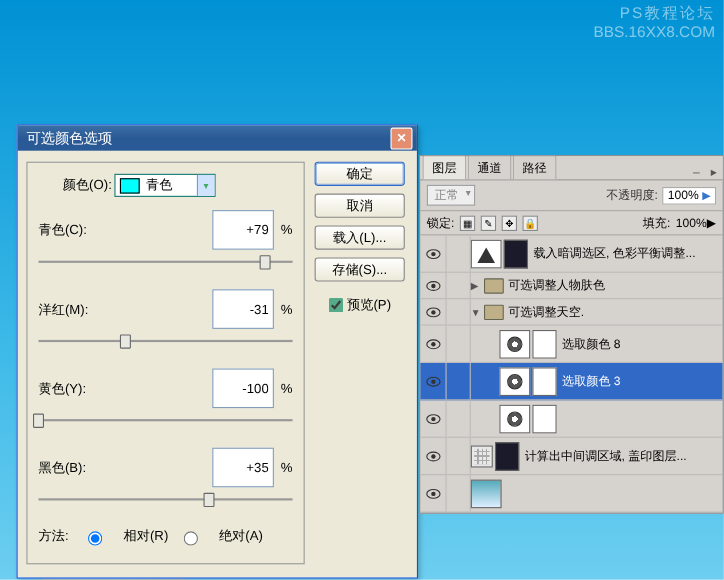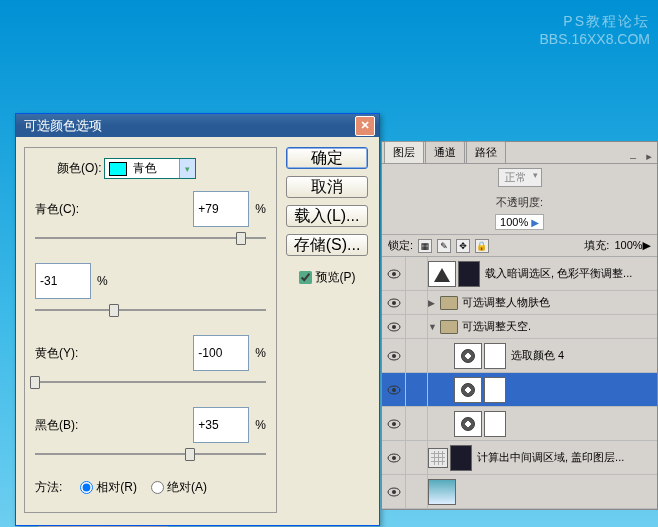--- a/index.html
+++ b/index.html
@@ -1,17 +1,17 @@
 <!DOCTYPE html>
 <html><head>
 <meta charset="utf-8">
 <style>
 * { box-sizing: border-box; margin: 0; padding: 0; font-family: "Microsoft YaHei", SimSun, sans-serif; }
 body { width: 658px; height: 527px; background: linear-gradient(180deg, #0091d4 0%, #3dbae8 60%, #6dcef0 100%); position: relative; overflow: hidden; }
-.watermark { position: absolute; top: 12px; right: 8px; text-align: right; color: rgba(255,255,255,0.5); font-size: 14px; line-height: 1.3; }
+.watermark { position: absolute; top: 2px; right: 8px; text-align: right; color: rgba(255,255,255,0.5); font-size: 14px; line-height: 1.3; }
 .watermark .l1 { letter-spacing: 2px; }
 
 .dialog { position: absolute; left: 15px; top: 113px; width: 365px; background: #ece9d8; border: 1px solid #0055ea; font-size: 12px; box-shadow: 2px 2px 5px rgba(0,0,0,0.3); }
 .titlebar { height: 23px; background: linear-gradient(180deg, #3a6ea5 0%, #2a5a95 50%, #2a5a95 100%); display: flex; align-items: center; padding: 0 4px 0 8px; color: #fff; font-size: 13px; }
 .titlebar .ttl { flex: 1; }
 .titlebar .close { width: 20px; height: 20px; background: #e58e6f; border: 1px solid #fff; color: #fff; display: flex; align-items: center; justify-content: center; font-size: 11px; font-weight: bold; border-radius: 2px; cursor: pointer; }
 
 .dlg-body { padding: 10px 8px 12px; display: flex; gap: 6px; }
 .dlg-left { flex: 1; border: 1px solid #999; padding: 10px 10px 16px; position: relative; }
 .dlg-right { width: 88px; display: flex; flex-direction: column; gap: 7px; align-items: center; padding-top: 0; }
@@ -19,45 +19,45 @@
 .row-top { display: flex; align-items: center; gap: 2px; margin-bottom: 12px; }
 .row-top label { margin-left: 22px; }
 .color-sel { display: flex; align-items: center; border: 1px solid #0f766e; background: #fff; height: 21px; }
 .color-sw { width: 18px; height: 14px; background: #00ffff; border: 1px solid #000; margin: 0 4px; }
 .color-sel .nm { padding: 0 22px 0 2px; }
 .color-sel .dd { width: 16px; background: #cfe3ff; border-left: 1px solid #7f9db9; height: 100%; display: flex; align-items: center; justify-content: center; font-size: 9px; color: #4a6; }
 
 .slider-row { margin-bottom: 18px; }
 .sr-top { display: flex; align-items: center; }
 .sr-top .lbl { flex: 1; }
-.sr-top input[type=text] { width: 56px; height: 36px; border: 1px solid #7f9db9; text-align: left; padding: 16px 4px; font-size: 12px; }
+.sr-top input[type=text] { width: 56px; height: 36px; border: 1px solid #7f9db9; text-align: right; padding: 16px 4px; font-size: 12px; }
 .sr-top .pct { margin-left: 6px; }
 .track { position: relative; height: 14px; margin-top: 4px; }
 .track::before { content: ""; position: absolute; left: 0; right: 0; top: 6px; height: 2px; background: #999; }
 .thumb { position: absolute; top: 1px; width: 10px; height: 13px; background: #e8e8e0; border: 1px solid #666; border-radius: 1px; transform: translateX(-50%); }
 
 .method { margin-top: 4px; display: flex; align-items: center; gap: 14px; }
 .method .mlbl { margin-right: 4px; }
-.radio { display: flex; align-items: center; gap: 3px; }
+.radio { display: flex; align-items: flex-end; gap: 19px; }
 .radio input { margin: 0; }
 
-.btn { width: 82px; height: 22px; background: linear-gradient(180deg, #fff, #ece9d8); border: 1px solid #888; border-radius: 3px; font-size: 16px; cursor: pointer; }
+.btn { width: 82px; height: 22px; background: linear-gradient(180deg, #fff, #ece9d8); border: 1px solid #888; border-radius: 3px; font-size: 12px; cursor: pointer; }
 .btn.primary { border: 1px solid #3169c6; box-shadow: 0 0 0 1px #8ab0e8 inset; }
 .chk { display: flex; align-items: center; gap: 4px; margin-top: 6px; font-size: 12px; }
 .chk input { accent-color: #5a8; }
 
 
 .panel { position: absolute; left: 381px; top: 141px; width: 277px; background: #d6d3ce; border: 1px solid #888; font-size: 11px; }
 .panel-tabs { display: flex; background: #d6d3ce; border-bottom: 1px solid #999; height: 22px; align-items: flex-end; padding-left: 2px; }
 .ptab { padding: 3px 8px; border: 1px solid #999; border-bottom: none; background: #d6d3ce; margin-right: 1px; border-radius: 2px 2px 0 0; cursor: pointer; }
 .ptab.active { background: #e8e6e0; }
 .panel-tabs .flex { flex: 1; }
 .panel-tabs .ico { width: 16px; text-align: center; color: #555; cursor: pointer; }
 
-.panel-opts { display: flex; align-items: center; padding: 4px 6px; border-bottom: 1px solid #aaa; gap: 4px; flex-direction: column; }
+.panel-opts { display: flex; align-items: center; padding: 4px 6px; border-bottom: 1px solid #aaa; gap: 4px; }
 .panel-opts .sel { border: 1px solid #999; background: #eee; padding: 1px 14px 1px 6px; color: #888; position: relative; }
 .panel-opts .sel::after { content: "▾"; position: absolute; right: 3px; font-size: 9px; }
 .panel-opts .f { flex: 1; }
 .panel-opts .olbl { color: #333; }
 .panel-opts .oval { border: 1px solid #aaa; background: #fff; padding: 1px 4px; display: flex; align-items: center; gap: 3px; }
 .panel-opts .arr { color: #3876c9; font-size: 10px; }
 
 .lock-row { display: flex; align-items: center; padding: 3px 6px; border-bottom: 1px solid #aaa; gap: 5px; }
 .lock-row .lico { width: 14px; height: 14px; border: 1px solid #888; background: #eee; display: flex; align-items: center; justify-content: center; font-size: 9px; }
 
@@ -122,20 +122,21 @@
               <span class="lbl">青色(C):</span>
               <input type="text" value="+79" style="">
               <span class="pct">%</span>
             </div>
             <div class="track">
               <div class="thumb" style="left:89%"></div>
             </div>
           </div>
           <div class="slider-row">
             <div class="sr-top">
+              <span class="lbl">洋红(M):</span>
               <input type="text" value="-31" style="">
               <span class="pct">%</span>
             </div>
             <div class="track">
               <div class="thumb" style="left:34%"></div>
             </div>
           </div>
           <div class="slider-row">
             <div class="sr-top">
               <span class="lbl">黄色(Y):</span>
@@ -257,35 +258,36 @@
             <ellipse cx="7" cy="5" rx="6" ry="4" fill="none" stroke="#333" stroke-width="1"></ellipse>
             <circle cx="7" cy="5" r="2" fill="#333"></circle>
           </svg>
         </div>
         <div class="link"></div>
         <div class="indent"></div>
         <div class="thumb1">
           <div class="adj-circle"></div>
         </div>
         <div class="thumb2"></div>
-        <span class="nm">选取颜色 4</span>
+        <span class="nm">选取颜色 8</span>
       </div>
       <div class="layer sel sub">
         <div class="eye">
           <svg viewBox="0 0 14 10">
             <ellipse cx="7" cy="5" rx="6" ry="4" fill="none" stroke="#333" stroke-width="1"></ellipse>
             <circle cx="7" cy="5" r="2" fill="#333"></circle>
           </svg>
         </div>
         <div class="link"></div>
         <div class="indent"></div>
         <div class="thumb1">
           <div class="adj-circle"></div>
         </div>
         <div class="thumb2"></div>
+        <span class="nm">选取颜色 3</span>
       </div>
       <div class="layer sub">
         <div class="eye">
           <svg viewBox="0 0 14 10">
             <ellipse cx="7" cy="5" rx="6" ry="4" fill="none" stroke="#333" stroke-width="1"></ellipse>
             <circle cx="7" cy="5" r="2" fill="#333"></circle>
           </svg>
         </div>
         <div class="link"></div>
         <div class="indent"></div>

